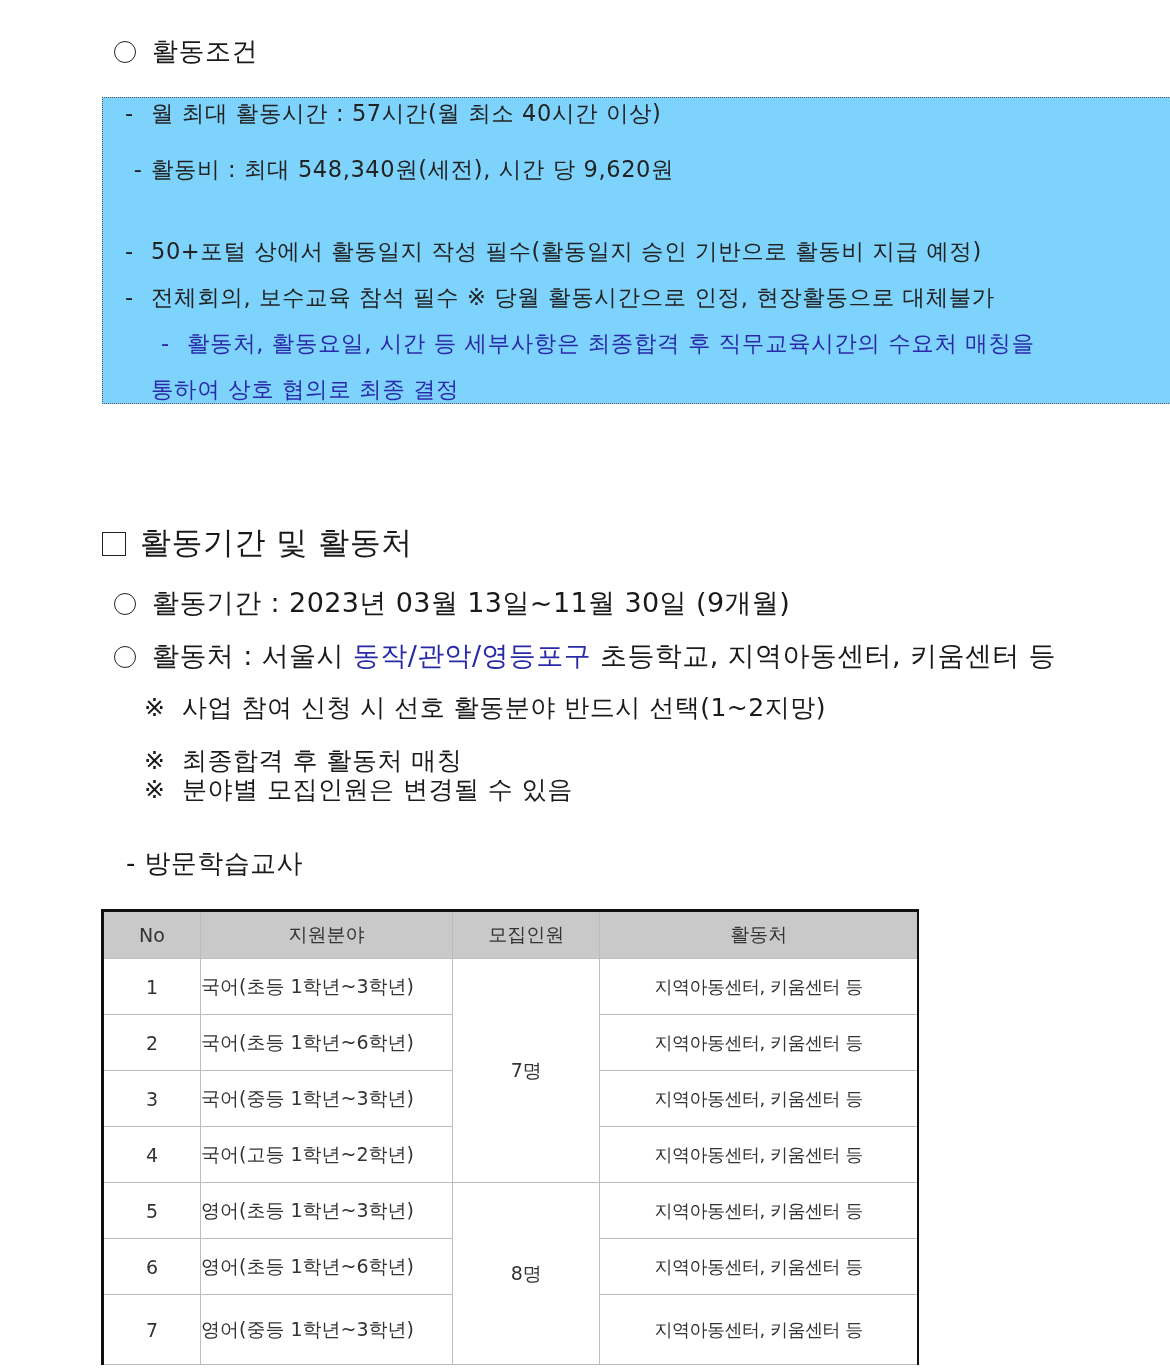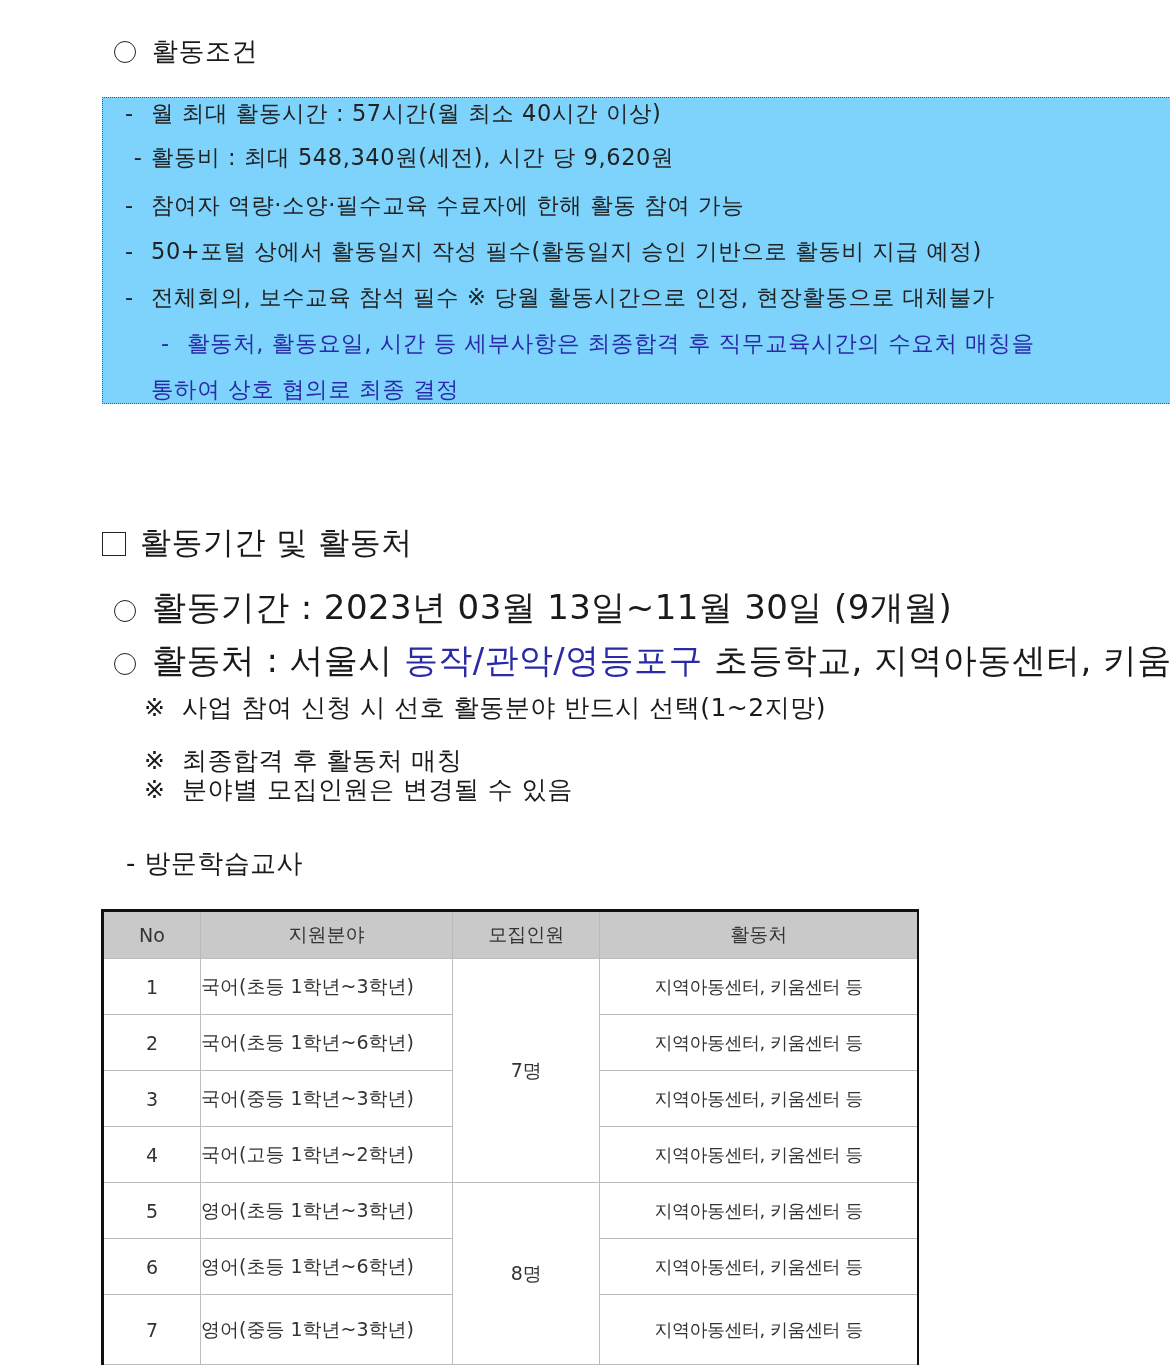--- a/index.html
+++ b/index.html
@@ -21,21 +21,21 @@
     .cond-box {
       position: absolute; left: 102px; top: 97px; width: 1085px; height: 307px;
       background: #7dd3fc; border: 1px dotted #555; box-sizing: border-box;
     }
     .cond-line {
       position: absolute; left: 22px; font-size: 22.5px; color: #222; letter-spacing: 0.6px; white-space: nowrap;
     }
     .cond-line.blue { color: #2a2aa8; }
     .dash { display: inline-block; width: 26px; }
     .sec-title { left: 102px; top: 522px; font-size: 31px; letter-spacing: 0.5px; }
-    .sub { left: 114px; font-size: 34px; letter-spacing: 0.4px; }
+    .sub { left: 114px; font-size: 27px; letter-spacing: 0.4px; }
     .blue-text { color: #2a2aa8; }
     .note { left: 144px; font-size: 25px; letter-spacing: 0.5px; }
     .note .ref { display: inline-block; width: 38px; }
     .dash-item { left: 126px; top: 846px; font-size: 26px; letter-spacing: 0.4px; }
 
     table.recruit {
       position: absolute; left: 101px; top: 909px; width: 818px;
       border-collapse: collapse; table-layout: fixed;
       font-size: 19px; color: #333;
     }
@@ -53,22 +53,21 @@
   </style>
 </head>
 <body>
 
 <div class="abs h-circle">
   <span class="circle-mark"></span><span>활동조건</span>
 </div>
 
 <div class="cond-box">
   <div class="cond-line" style="top:0px;"><span class="dash">-</span><span>월 최대 활동시간 : 57시간(월 최소 40시간 이상)</span></div>
-  <div class="cond-line" style="top:44px;text-align:center;"><span class="dash">-</span><span>활동비 : 최대 548,340원(세전), 시간 당 9,620원</span></div>
-  <div class="cond-line" style="top:92px;"><span class="dash">-</span><span>참여자 역량·소양·필수교육 수료자에 한해 활동 참여 가능</span></div>
+  <div class="cond-line" style="top:56px;text-align:center;"><span class="dash">-</span><span>활동비 : 최대 548,340원(세전), 시간 당 9,620원</span></div>
   <div class="cond-line" style="top:138px;"><span class="dash">-</span><span>50+포털 상에서 활동일지 작성 필수(활동일지 승인 기반으로 활동비 지급 예정)</span></div>
   <div class="cond-line" style="top:184px;"><span class="dash">-</span><span>전체회의, 보수교육 참석 필수 ※ 당월 활동시간으로 인정, 현장활동으로 대체불가</span></div>
   <div class="cond-line blue" style="top:230px;margin-left:36px;"><span class="dash">-</span><span>활동처, 활동요일, 시간 등 세부사항은 최종합격 후 직무교육시간의 수요처 매칭을</span></div>
   <div class="cond-line blue" style="top:276px;"><span class="dash"></span><span>통하여 상호 협의로 최종 결정</span></div>
 </div>
 
 <div class="abs sec-title">
   <span class="square-mark"></span><span>활동기간 및 활동처</span>
 </div>
 

